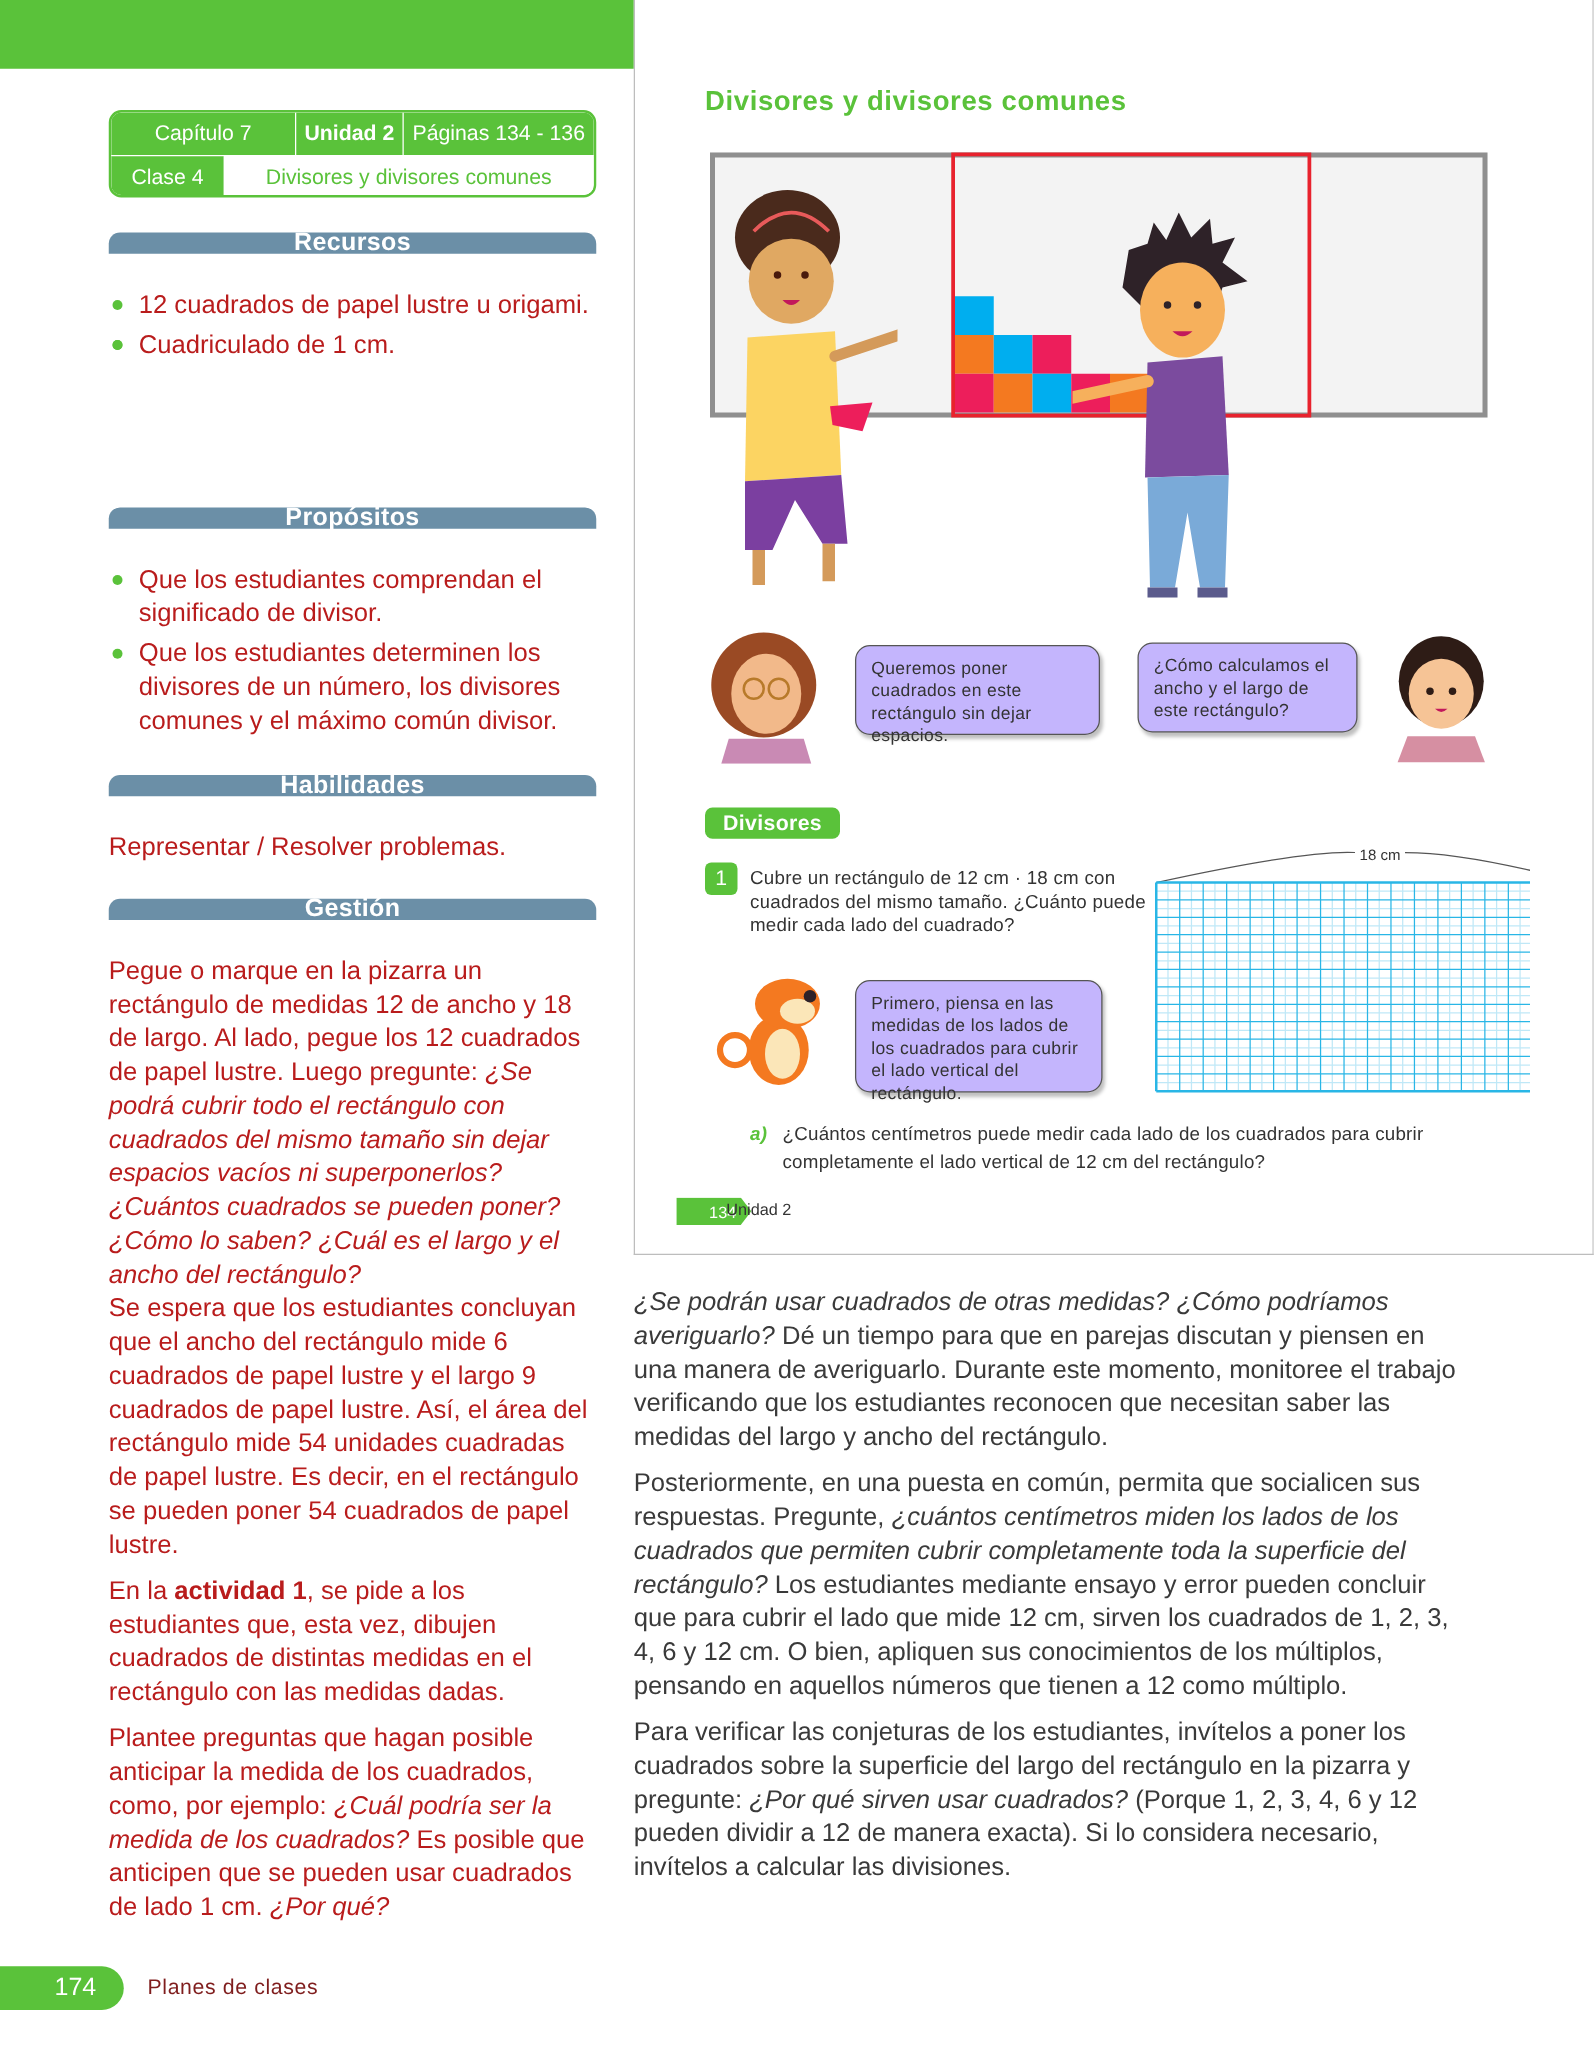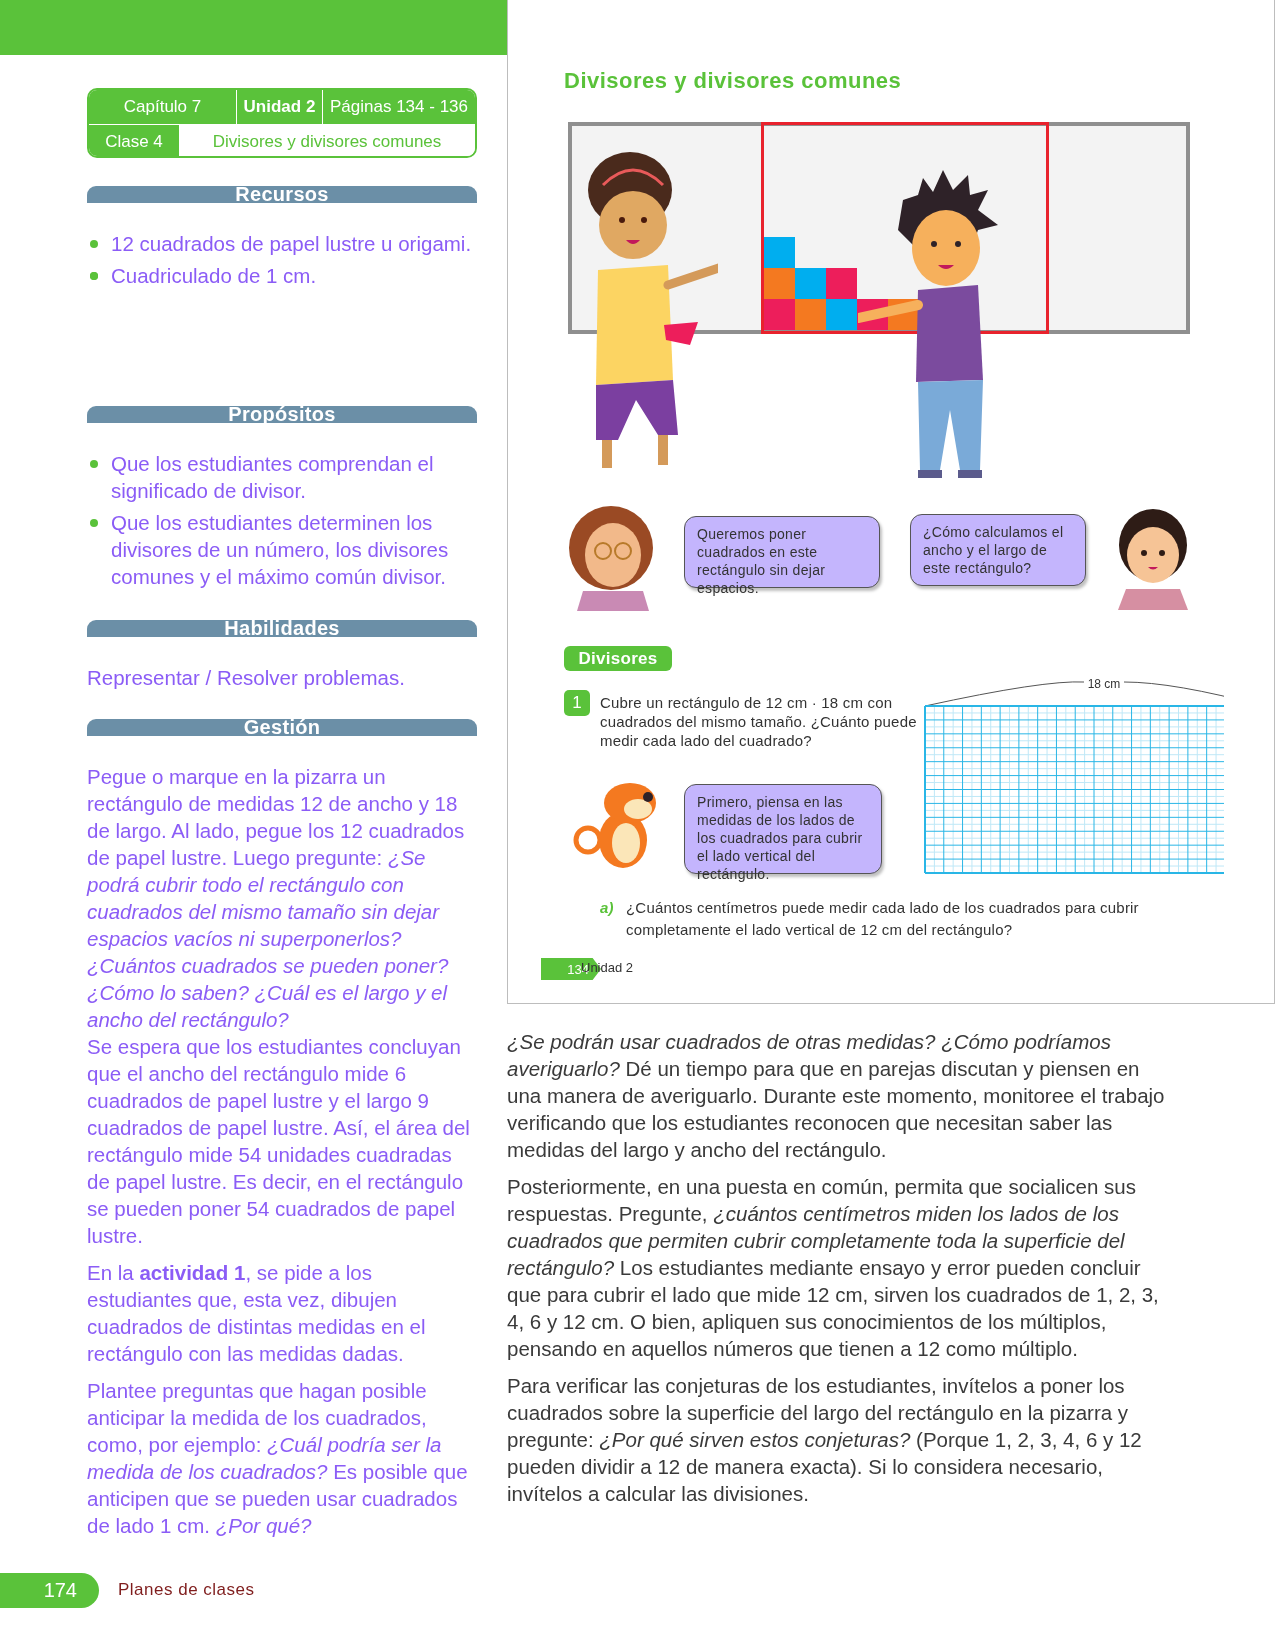--- a/index.html
+++ b/index.html
@@ -15,21 +15,21 @@
   .hdr-row1 > div:last-child { border-right: none; }
   .hdr-cap { width: 148px; }
   .hdr-uni { width: 86px; font-weight: bold; }
   .hdr-pag { flex: 1; }
   .hdr-row2 { display: flex; height: 34px; border-top: 1.5px solid #fff; font-size: 17px; }
   .hdr-clase { width: 90px; background: #5ac23a; color: #fff; display: flex; align-items: center; justify-content: center; }
   .hdr-title { flex: 1; display: flex; align-items: center; justify-content: center; color: #5ac23a; background: #fff; }
 
   .sec-bar { position: absolute; left: 87px; width: 390px; height: 17px; background: #6b8fa7; color: #fff; font-size: 20px; border-radius: 9px 9px 0 0; display: flex; align-items: center; justify-content: center; font-weight: bold; letter-spacing: 0.3px; }
 
-  .lcol { position: absolute; left: 87px; width: 392px; font-size: 20.5px; line-height: 27px; color: #8b5cf6; }
+  .lcol { position: absolute; left: 87px; width: 392px; font-size: 20.5px; line-height: 27px; color: #b91c1c; }
   .lcol ul { list-style: none; }
   .lcol li { position: relative; padding-left: 24px; margin-bottom: 5px; }
   .lcol li .dot { position: absolute; left: 3px; top: 10px; width: 8px; height: 8px; border-radius: 50%; background: #5ac23a; }
   .lcol p { margin-bottom: 10px; }
   .lcol i, .rcol i { font-style: italic; }
 
   
   .book { position: absolute; left: 507px; top: 0; width: 768px; height: 1004px; border-left: 1.5px solid #bdbdbd; border-bottom: 1.5px solid #bdbdbd; border-right: 1.5px solid #bdbdbd; background: #fff; }
   .book-title { position: absolute; left: 56px; top: 68px; font-size: 22px; font-weight: bold; color: #5ac23a; letter-spacing: 0.5px; }
 
@@ -261,17 +261,17 @@
     <span>¿Cuántos centímetros puede medir cada lado de los cuadrados para cubrir completamente el lado vertical de 12 cm del rectángulo?</span>
   </div>
 
   <div class="book-footer-num">134</div>
   <div class="book-footer-lbl">Unidad 2</div>
 </div>
 
 <div class="rcol">
   <p><i>¿Se podrán usar cuadrados de otras medidas? ¿Cómo podríamos averiguarlo?</i><span> Dé un tiempo para que en parejas discutan y piensen en una manera de averiguarlo. Durante este momento, monitoree el trabajo verificando que los estudiantes reconocen que necesitan saber las medidas del largo y ancho del rectángulo.</span></p>
   <p><span>Posteriormente, en una puesta en común, permita que socialicen sus respuestas. Pregunte, </span><i>¿cuántos centímetros miden los lados de los cuadrados que permiten cubrir completamente toda la superficie del rectángulo?</i><span> Los estudiantes mediante ensayo y error pueden concluir que para cubrir el lado que mide 12 cm, sirven los cuadrados de 1, 2, 3, 4, 6 y 12 cm. O bien, apliquen sus conocimientos de los múltiplos, pensando en aquellos números que tienen a 12 como múltiplo.</span></p>
-  <p><span>Para verificar las conjeturas de los estudiantes, invítelos a poner los cuadrados sobre la superficie del largo del rectángulo en la pizarra y pregunte: </span><i>¿Por qué sirven estos conjeturas?</i><span> (Porque 1, 2, 3, 4, 6 y 12 pueden dividir a 12 de manera exacta). Si lo considera necesario, invítelos a calcular las divisiones.</span></p>
+  <p><span>Para verificar las conjeturas de los estudiantes, invítelos a poner los cuadrados sobre la superficie del largo del rectángulo en la pizarra y pregunte: </span><i>¿Por qué sirven usar cuadrados?</i><span> (Porque 1, 2, 3, 4, 6 y 12 pueden dividir a 12 de manera exacta). Si lo considera necesario, invítelos a calcular las divisiones.</span></p>
 </div>
 
 <div class="page-footer-num">174</div>
 <div class="page-footer-lbl">Planes de clases</div>
 
 </body></html>

